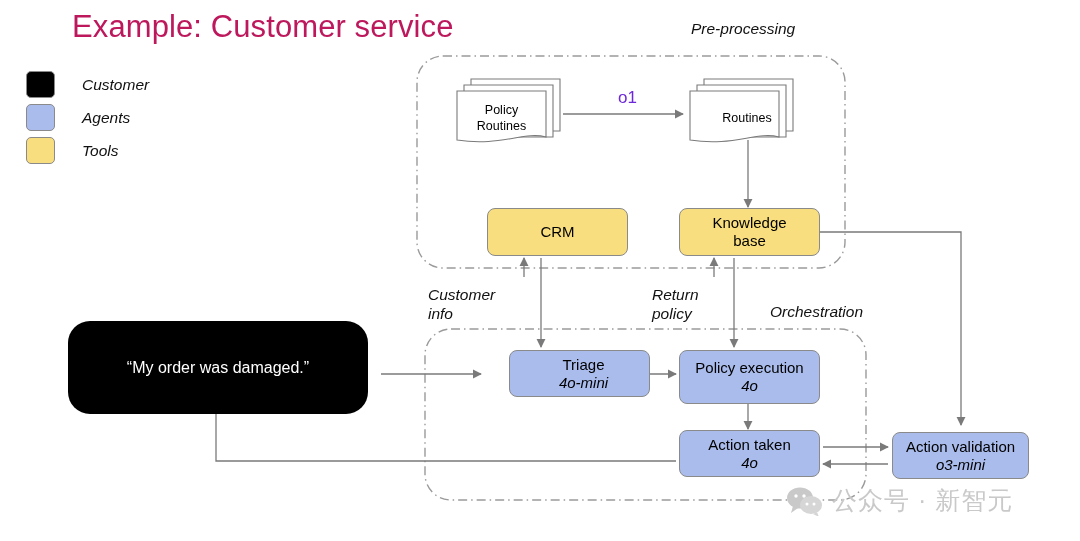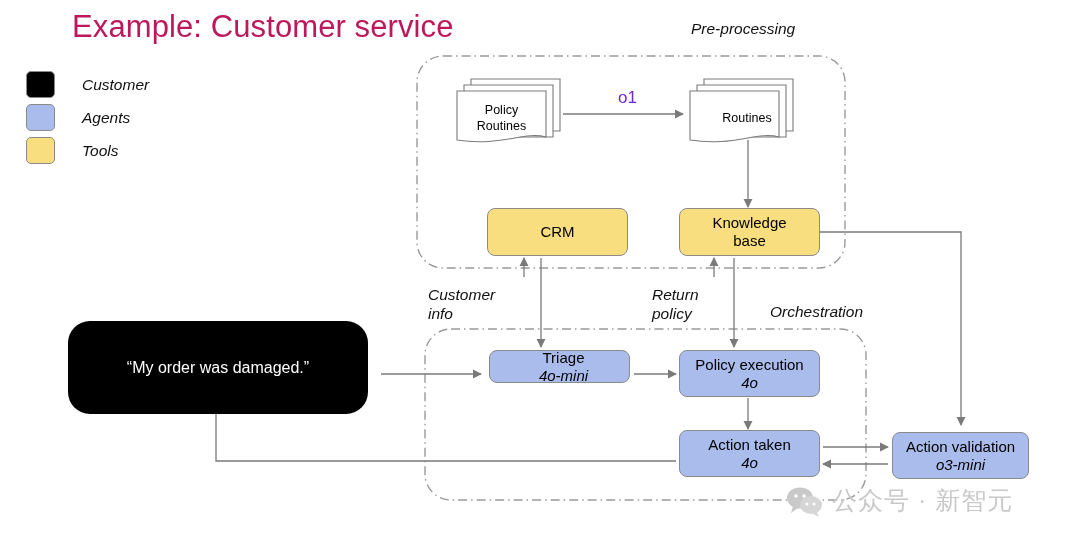--- a/index.html
+++ b/index.html
@@ -251,25 +251,25 @@
   </div>
 
   <div class="node node-tool" style="left:487px; top:208px; width:141px; height:48px;">
     <div class="l1">CRM</div>
   </div>
   <div class="node node-tool" style="left:679px; top:208px; width:141px; height:48px;">
     <div class="l1">Knowledge</div>
     <div class="l1">base</div>
   </div>
 
-  <div class="node node-agent" style="left:489px; top:350px; width:141px; height:33px;padding-left:8px;">
+  <div class="node node-agent" style="left:509px; top:350px; width:141px; height:47px;padding-left:8px;">
     <div class="l1">Triage</div>
     <div class="l2">4o-mini</div>
   </div>
-  <div class="node node-agent" style="left:679px; top:350px; width:141px; height:47px;align-items:center;">
+  <div class="node node-agent" style="left:679px; top:350px; width:141px; height:54px;align-items:center;">
     <div class="l1">Policy execution</div>
     <div class="l2">4o</div>
   </div>
   <div class="node node-agent" style="left:679px; top:430px; width:141px; height:47px;">
     <div class="l1">Action taken</div>
     <div class="l2">4o</div>
   </div>
   <div class="node node-agent" style="left:892px; top:432px; width:137px; height:47px;">
     <div class="l1">Action validation</div>
     <div class="l2">o3-mini</div>

